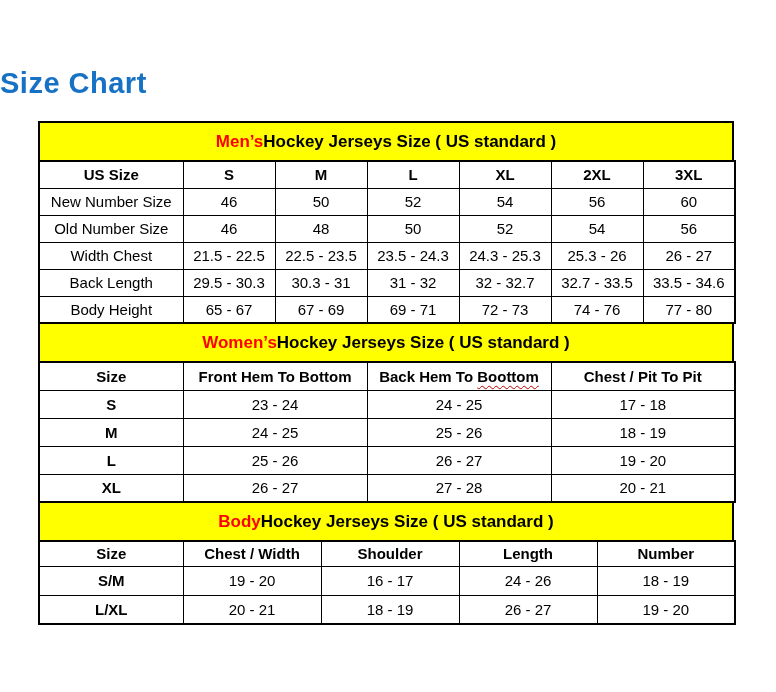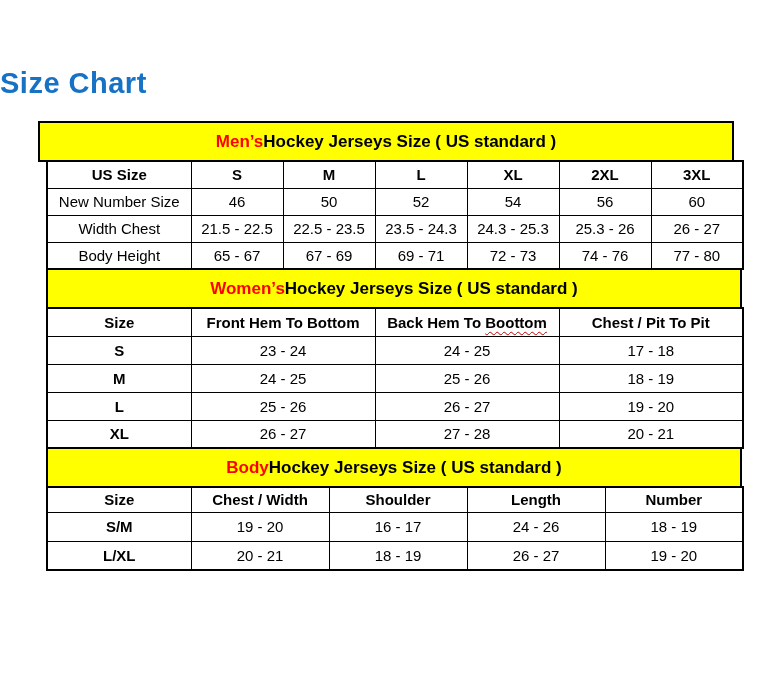--- a/index.html
+++ b/index.html
@@ -34,21 +34,21 @@
     height:41px;
     background:var(--band-yellow);
     border:2px solid var(--ink);
     display:flex;
     align-items:center;
     justify-content:center;
     font-size:17px;
     font-weight:bold;
   }
   .band .accent{color:var(--accent-red);}
-  .band + table, table + .band{margin-top:-2px;margin-left:8px;}
+  .band + table, table + .band{margin-top:-2px;}
   table{
     border-collapse:collapse;
     table-layout:fixed;
     width:696px;
     border:2px solid var(--ink);
   }
   th,td{
     border:1.5px solid var(--ink);
     text-align:center;
     vertical-align:middle;
@@ -110,27 +110,45 @@
         <tr>
           <th>New Number Size</th>
           <td>46</td>
           <td>50</td>
           <td>52</td>
           <td>54</td>
           <td>56</td>
           <td>60</td>
         </tr>
         <tr>
+          <th>Old Number Size</th>
+          <td>46</td>
+          <td>48</td>
+          <td>50</td>
+          <td>52</td>
+          <td>54</td>
+          <td>56</td>
+        </tr>
+        <tr>
           <th>Width Chest</th>
           <td>21.5 - 22.5</td>
           <td>22.5 - 23.5</td>
           <td>23.5 - 24.3</td>
           <td>24.3 - 25.3</td>
           <td>25.3 - 26</td>
           <td>26 - 27</td>
+        </tr>
+        <tr>
+          <th>Back Length</th>
+          <td>29.5 - 30.3</td>
+          <td>30.3 - 31</td>
+          <td>31 - 32</td>
+          <td>32 - 32.7</td>
+          <td>32.7 - 33.5</td>
+          <td>33.5 - 34.6</td>
         </tr>
         <tr>
           <th>Body Height</th>
           <td>65 - 67</td>
           <td>67 - 69</td>
           <td>69 - 71</td>
           <td>72 - 73</td>
           <td>74 - 76</td>
           <td>77 - 80</td>
         </tr>

